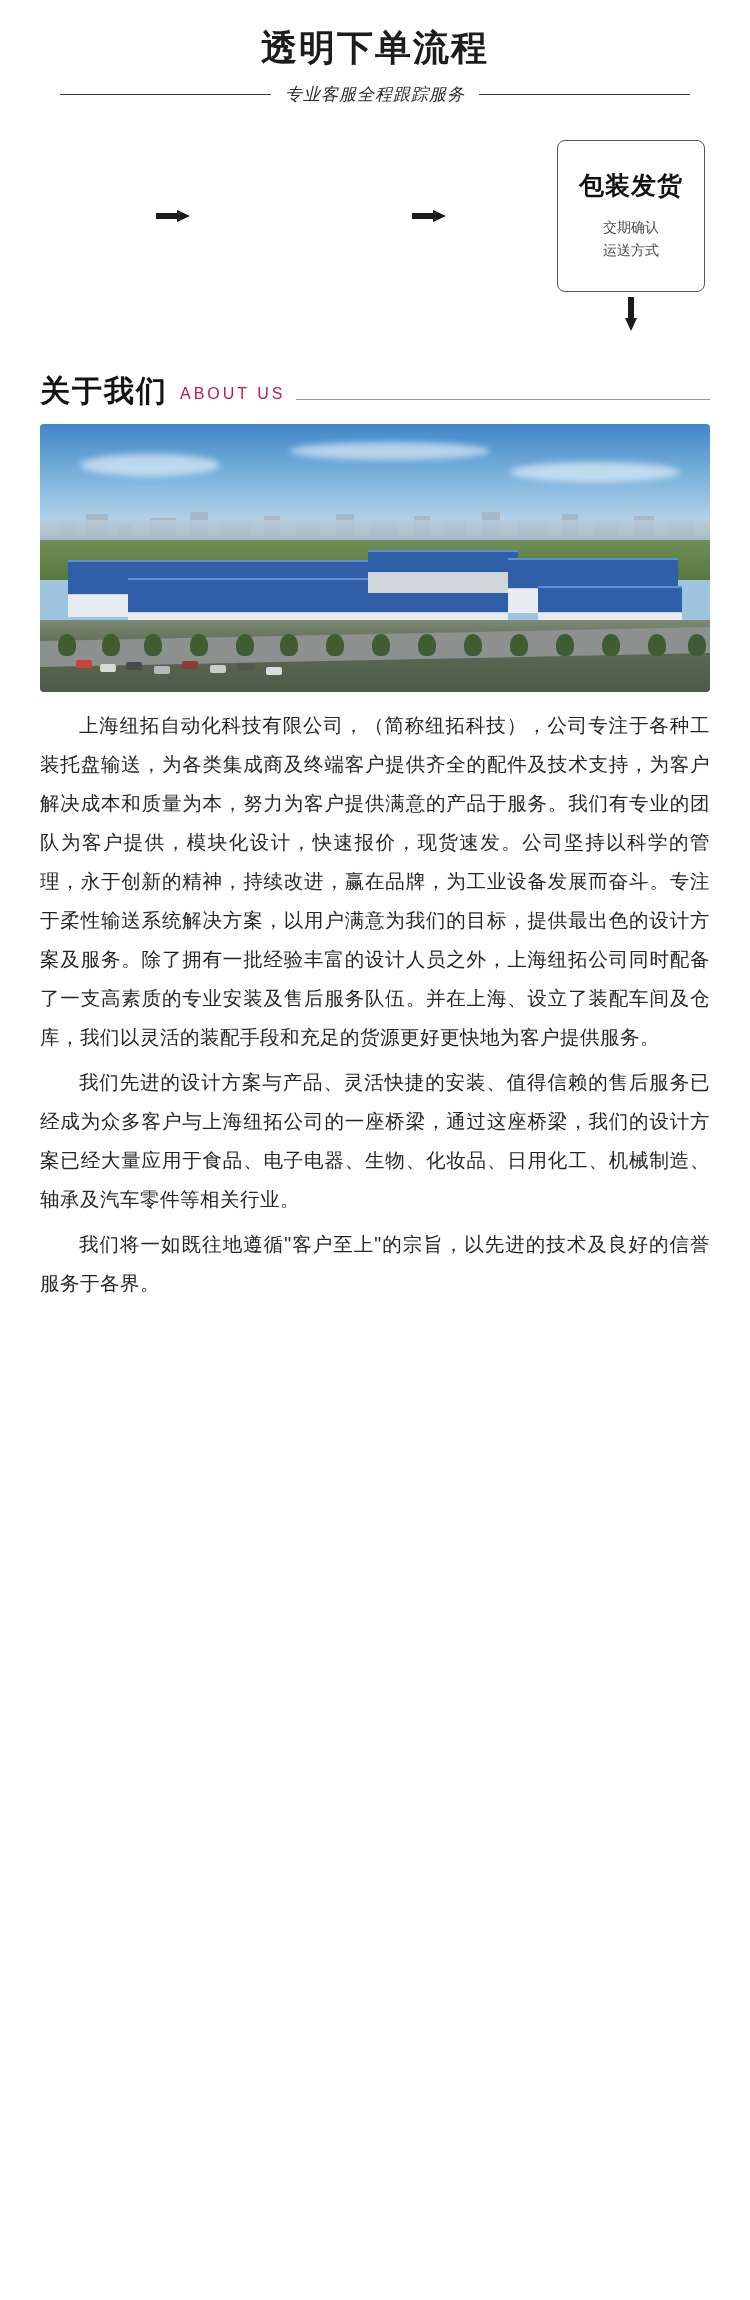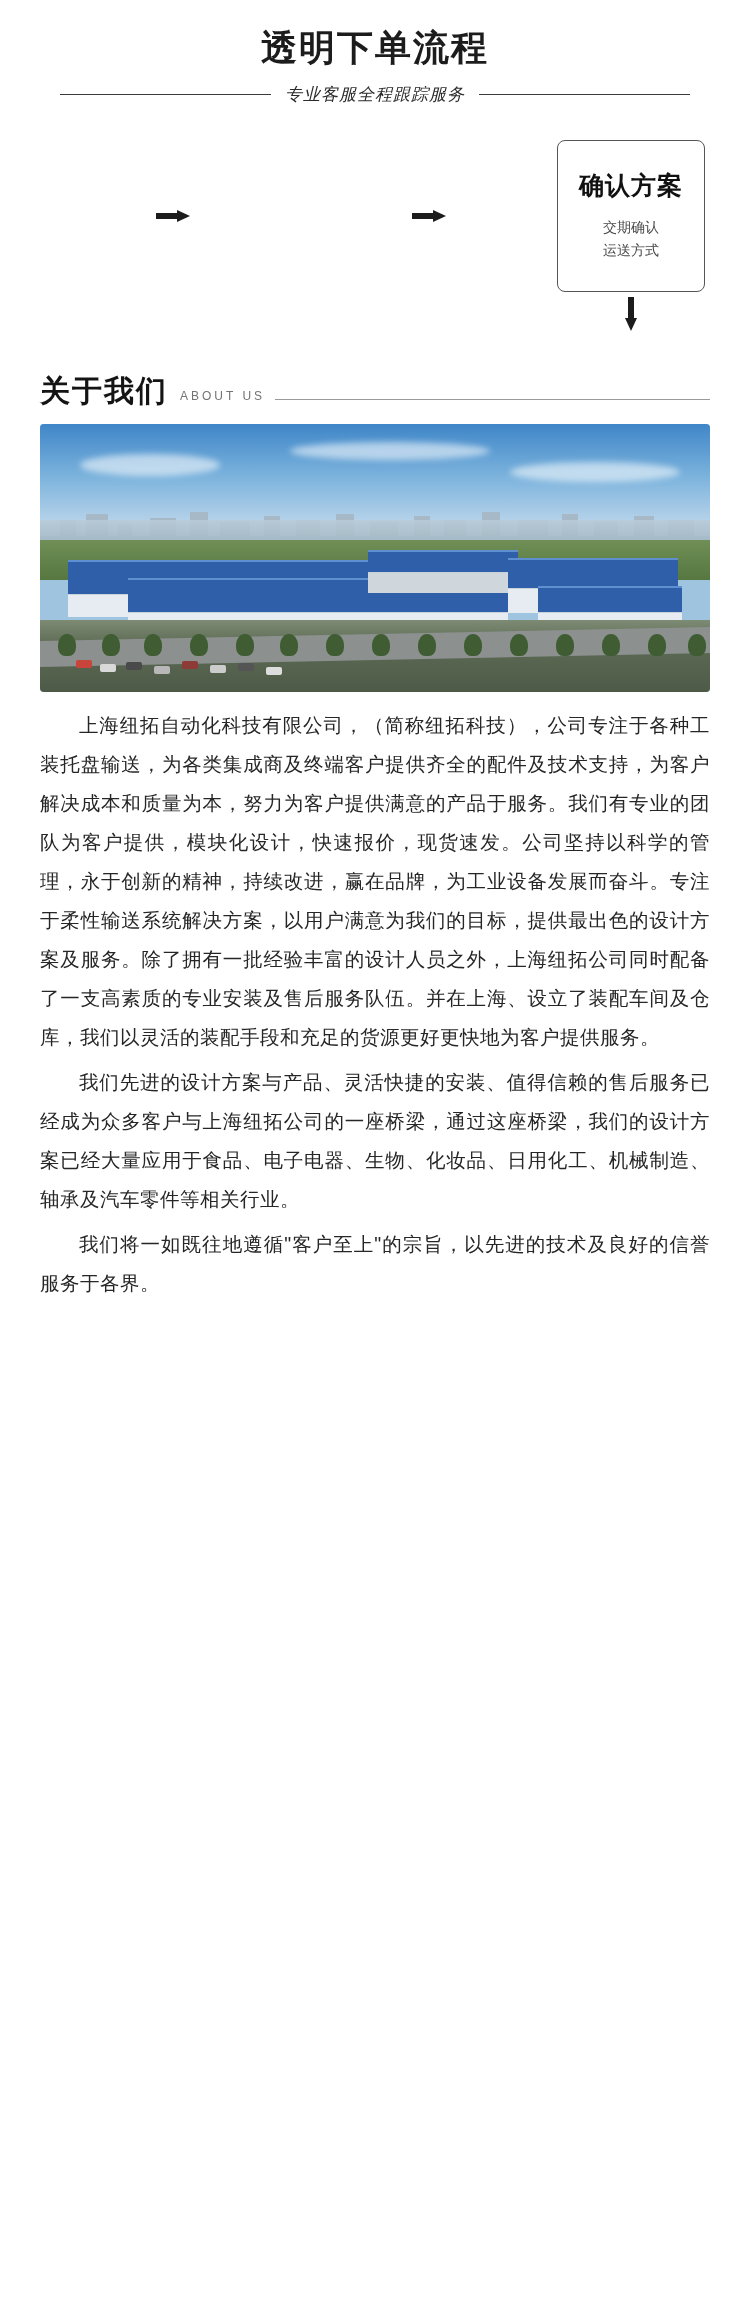--- a/index.html
+++ b/index.html
@@ -161,22 +161,22 @@
     align-items: flex-end;
   }
   .about-title {
     font-size: 30px;
     font-weight: bold;
     color: #141414;
     letter-spacing: 2px;
     line-height: 1;
   }
   .about-en {
-    font-size: 12px;
-    color: #737373;
+    font-size: 16px;
+    color: #be185d;
     letter-spacing: 3px;
     margin-left: 12px;
     padding-bottom: 3px;
     white-space: nowrap;
   }
   .about-en-rule {
     flex: 1;
     height: 1px;
     background: #9a9a9a;
     margin: 0 40px 6px 10px;
@@ -278,21 +278,21 @@
   <div class="flow">
 
     <div class="flow-row">
       <div class="arrow-h">
         <span class="arrow-right"></span>
       </div>
       <div class="arrow-h">
         <span class="arrow-right"></span>
       </div>
       <div class="flow-card">
-        <div class="ct">确认方案</div>
+        <div class="ct">包装发货</div>
         <div class="cl" style="white-space:pre-line">交期确认
 运送方式</div>
       </div>
     </div>
 
     <div class="arrow-down-wrap">
       <span class="arrow-down"></span>
     </div>
 
 

